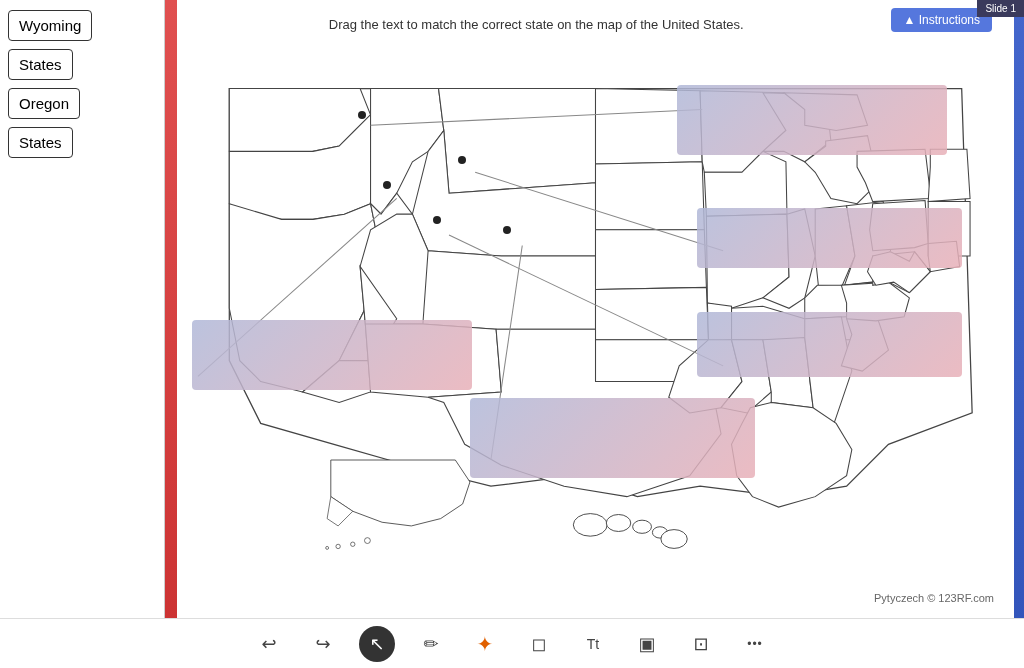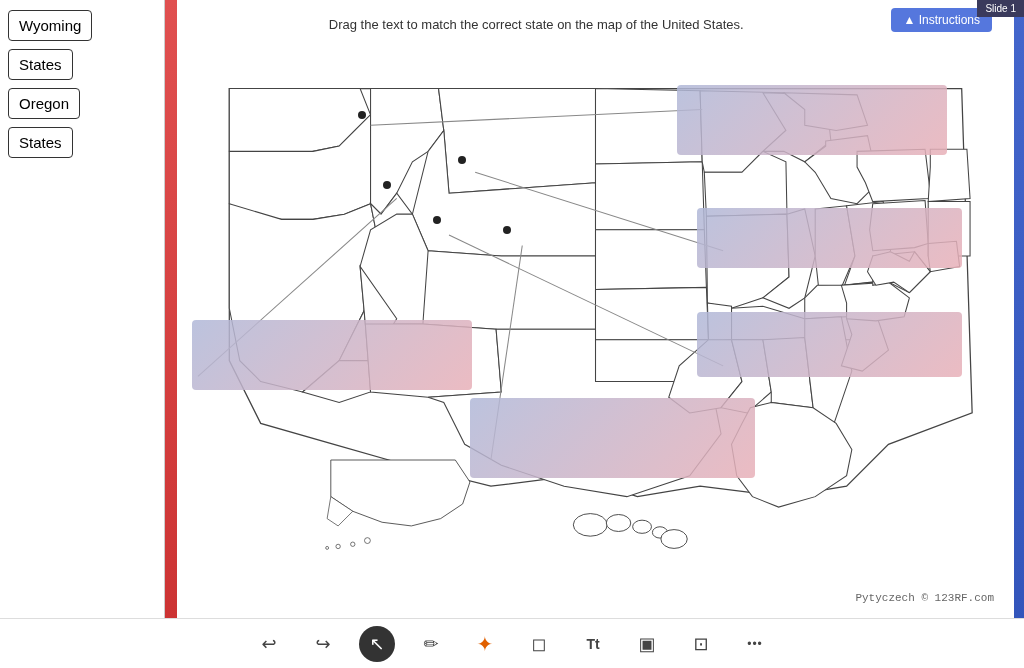--- a/index.html
+++ b/index.html
@@ -153,21 +153,20 @@
       white-space: nowrap;
     }
 
     
     .map-container {
       position: absolute;
       top: 40px;
       left: 12px;
       right: 10px;
       bottom: 20px;
-      font-family: Liberation Mono, monospace;
     }
 
     
     .drop-zone {
       position: absolute;
       border-radius: 4px;
       background: linear-gradient(135deg, #b0b8d8 0%, #e8b0b8 100%);
       opacity: 0.85;
     }
 
@@ -366,17 +365,17 @@
 
 </div>
 
 <div class="toolbar">
   <button class="toolbar-btn" title="Undo">↩</button>
   <button class="toolbar-btn" title="Redo">↪</button>
   <button class="toolbar-btn active" title="Select">↖</button>
   <button class="toolbar-btn" title="Pen">✏</button>
   <button class="toolbar-btn" title="Highlight" style="color:#e06000; font-size:20px;">✦</button>
   <button class="toolbar-btn" title="Eraser">◻</button>
-  <button class="toolbar-btn" title="Text" style="font-size:14px; font-weight:bold;">Tt</button>
+  <button class="toolbar-btn" title="Text" style="font-size:14px; font-weight:normal;">Tt</button>
   <button class="toolbar-btn" title="Shape">▣</button>
   <button class="toolbar-btn" title="Image">⊡</button>
   <button class="toolbar-btn" title="More" style="font-size:12px; letter-spacing:1px;">•••</button>
 </div>
 
 </body></html>

